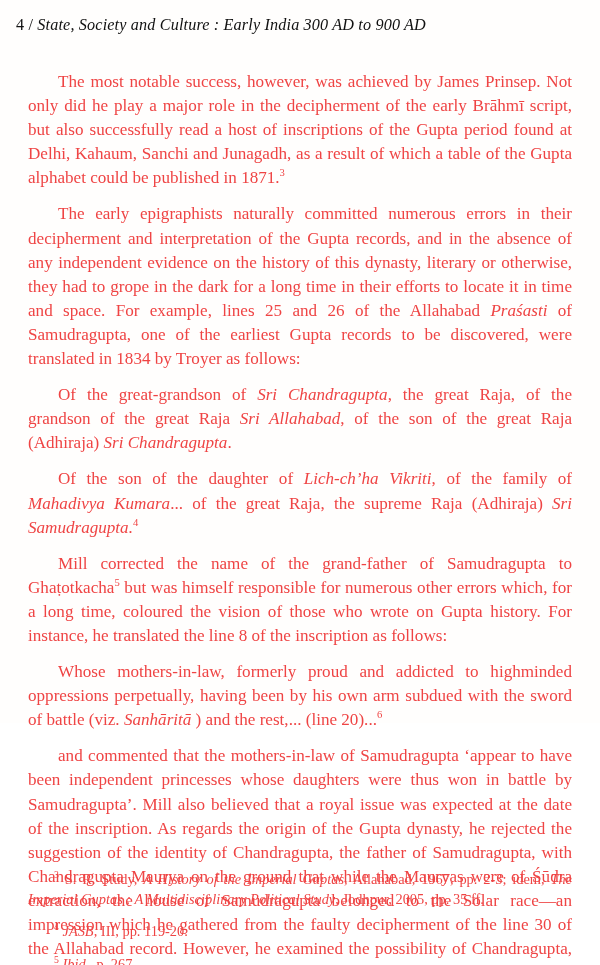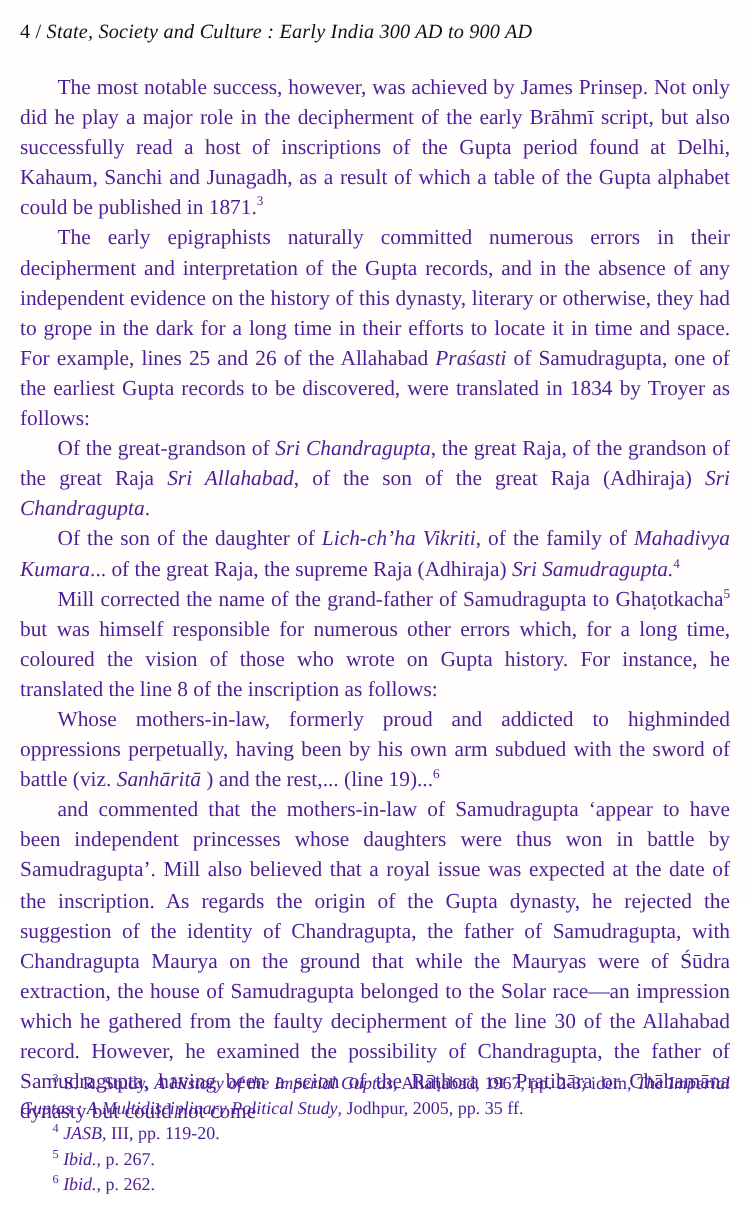--- a/index.html
+++ b/index.html
@@ -37,26 +37,26 @@
   .running-head .folio {
     font-style: normal;
   }
   .body-block {
     position: absolute;
     top: 58px;
     left: 16px;
     width: 568px;
   }
   p {
-    margin: 0;
+    margin: 12px;
     font-size: 17.1px;
     line-height: 24.1px;
     text-align: justify;
     text-justify: inter-word;
-    color: #4c1d95;
+    color: #ef4444;
     hyphens: none;
   }
   p.indent {
     text-indent: 30px;
   }
   
   p.extract {
     text-indent: 30px;
   }
   i, em {
@@ -92,21 +92,21 @@
   <div class="running-head">
     <span class="folio">4</span><span class="folio">&nbsp;/&nbsp;</span><span>State, Society and Culture : Early India 300 AD to 900 AD</span>
   </div>
 
   <div class="body-block" id="body-block">
       <p class="indent" id="p-prinsep"><span>The most notable success, however, was achieved by James Prinsep. Not only did he play a major role in the decipherment of the early Brāhmī script, but also successfully read a host of inscriptions of the Gupta period found at Delhi, Kahaum, Sanchi and Junagadh, as a result of which a table of the Gupta alphabet could be published in 1871.</span><sup>3</sup></p>
       <p class="indent" id="p-epigraphists"><span>The early epigraphists naturally committed numerous errors in their decipherment and interpretation of the Gupta records, and in the absence of any independent evidence on the history of this dynasty, literary or otherwise, they had to grope in the dark for a long time in their efforts to locate it in time and space. For example, lines 25 and 26 of the Allahabad </span><i>Praśasti</i><span> of Samudragupta, one of the earliest Gupta records to be discovered, were translated in 1834 by Troyer as follows:</span></p>
       <p class="extract" id="p-extract-grandson"><span>Of the great-grandson of </span><i>Sri Chandragupta</i><span>, the great Raja, of the grandson of the great Raja </span><i>Sri Allahabad</i><span>, of the son of the great Raja (Adhiraja) </span><i>Sri Chandragupta</i><span>.</span></p>
       <p class="extract" id="p-extract-daughter"><span>Of the son of the daughter of </span><i>Lich-ch’ha Vikriti</i><span>, of the family of </span><i>Mahadivya Kumara</i><span>... of the great Raja, the supreme Raja (Adhiraja) </span><i>Sri Samudragupta.</i><sup>4</sup></p>
       <p class="indent" id="p-mill"><span>Mill corrected the name of the grand-father of Samudragupta to Ghaṭotkacha</span><sup>5</sup><span> but was himself responsible for numerous other errors which, for a long time, coloured the vision of those who wrote on Gupta history. For instance, he translated the line 8 of the inscription as follows:</span></p>
-      <p class="extract" id="p-extract-mothers"><span>Whose mothers-in-law, formerly proud and addicted to highminded oppressions perpetually, having been by his own arm subdued with the sword of battle (viz. </span><i>Sanhāritā</i><span> ) and the rest,... (line 19)...</span><sup>6</sup></p>
+      <p class="extract" id="p-extract-mothers"><span>Whose mothers-in-law, formerly proud and addicted to highminded oppressions perpetually, having been by his own arm subdued with the sword of battle (viz. </span><i>Sanhāritā</i><span> ) and the rest,... (line 20)...</span><sup>6</sup></p>
       <p class="indent" id="p-commented"><span>and commented that the mothers-in-law of Samudragupta ‘appear to have been independent princesses whose daughters were thus won in battle by Samudragupta’. Mill also believed that a royal issue was expected at the date of the inscription. As regards the origin of the Gupta dynasty, he rejected the suggestion of the identity of Chandragupta, the father of Samudragupta, with Chandragupta Maurya on the ground that while the Mauryas were of Śūdra extraction, the house of Samudragupta belonged to the Solar race—an impression which he gathered from the faulty decipherment of the line 30 of the Allahabad record. However, he examined the possibility of Chandragupta, the father of Samudragupta, having been a scion of the Rāṭhora or Pratihāra or Chāhamāna dynasty but could not come</span></p>
     </div>
 
   <div class="notes" id="notes-block">
       <p class="n" id="fn-3"><sup>3</sup><span> S. R. Study, </span><i>A History of the Imperial Guptas</i><span>, Allahabad, 1967, pp. 2-3; idem, </span><i>The Imperial Guptas : A Multidisciplinary Political Study</i><span>, Jodhpur, 2005, pp. 35 ff.</span></p>
       <p class="n" id="fn-4"><sup>4</sup><span> </span><i>JASB</i><span>, III, pp. 119-20.</span></p>
       <p class="n" id="fn-5"><sup>5</sup><span> </span><i>Ibid.</i><span>, p. 267.</span></p>
       <p class="n" id="fn-6"><sup>6</sup><span> </span><i>Ibid.</i><span>, p. 262.</span></p>
     </div>
 

